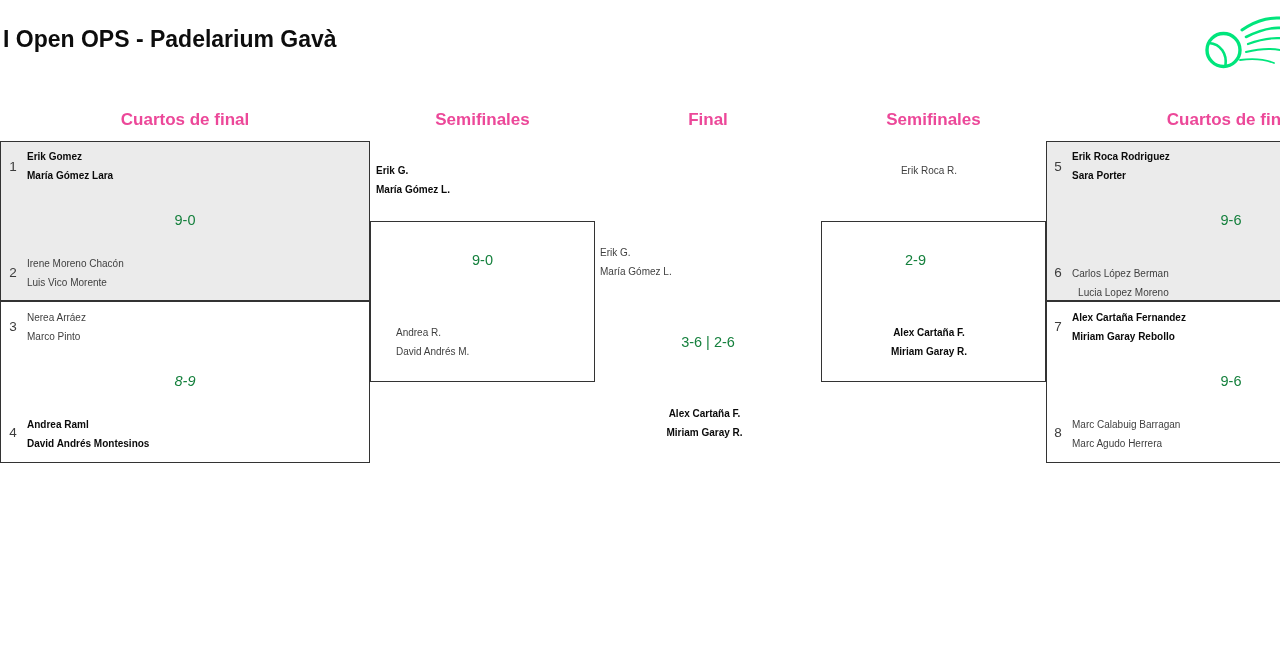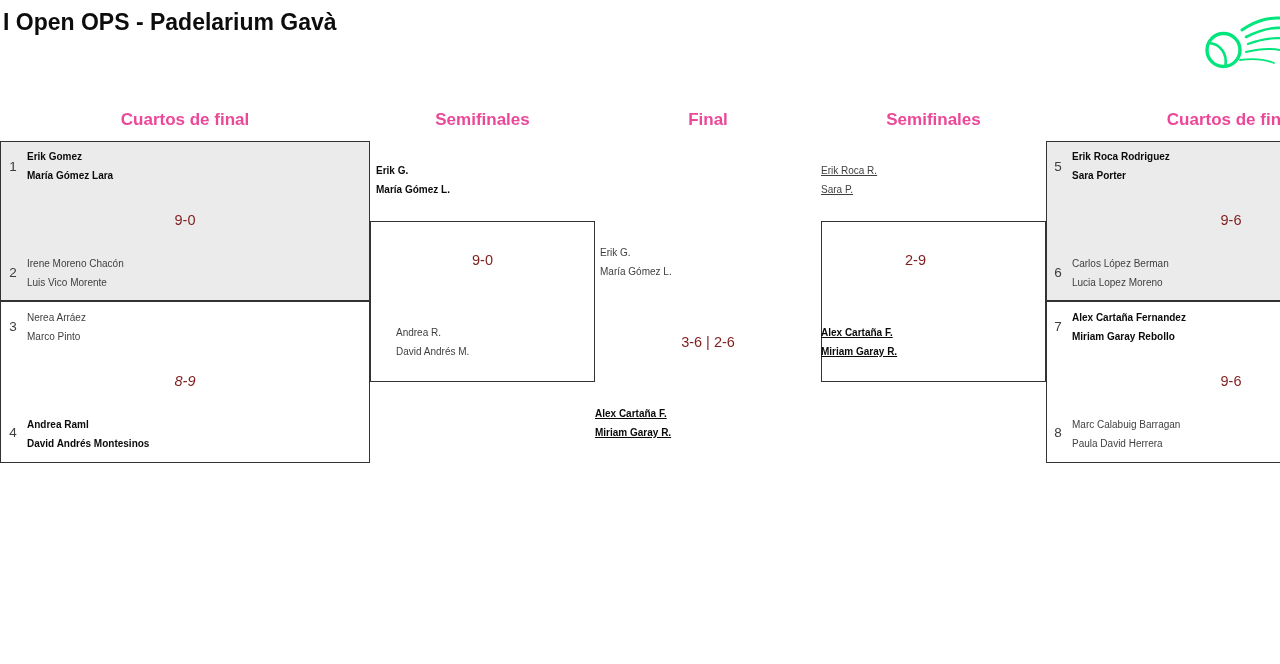--- a/index.html
+++ b/index.html
@@ -8,29 +8,29 @@
     background:#ffffff; font-family:"Liberation Sans", sans-serif; color:#111;
   }
   .title{position:absolute; left:3px; font-weight:700; font-size:23px; color:#0d0d0d; white-space:nowrap;}
   .logo{position:absolute; left:1196px; top:10px;}
   .col-hd{position:absolute; top:110px; text-align:center; font-size:17px; font-weight:600; color:#ec4899; white-space:nowrap;}
   .box{position:absolute; border:1px solid #333; box-sizing:border-box; background:#fff;}
   .box.fill{background:#ebebeb;}
   .seed{position:absolute; width:18px; text-align:center; font-size:13.5px; color:#3d3d3d;}
   .team{position:absolute; font-size:10px; line-height:19px; color:#3f3f3f; white-space:nowrap;}
   .team.win{font-weight:700; color:#0a0a0a;}
-  .team.right{text-align:left;text-decoration:underline;}
-  .score{position:absolute; text-align:center; font-size:14.5px; color:#7f1d1d; white-space:nowrap;}
+  .team.right{text-align:center;}
+  .score{position:absolute; text-align:center; font-size:14.5px; color:#15803d; white-space:nowrap;}
 </style>
 </head>
 <body>
 
 <div class="page">
 
-  <div class="title" style="top:9px;">I Open OPS - Padelarium Gavà</div>
+  <div class="title" style="top:26px;">I Open OPS - Padelarium Gavà</div>
 
   <svg class="logo" width="92" height="62" viewBox="0 0 92 62">
     <g fill="none" stroke="#00e57c" stroke-linecap="round">
       <circle cx="27.5" cy="40" r="16.5" stroke-width="3.4"></circle>
       <path d="M13 33 C 25 34, 31 44, 29.5 55.5" stroke-width="2.6"></path>
       <path d="M46 20 C 62 9, 78 6, 90 9" stroke-width="3"></path>
       <path d="M50 27 C 66 19, 80 16, 91 19" stroke-width="2.6"></path>
       <path d="M52 34 C 68 28, 80 27, 91 29" stroke-width="2.2"></path>
       <path d="M50 42 C 66 38, 78 38, 88 41" stroke-width="2"></path>
       <path d="M44 50 C 58 48, 68 49, 78 53" stroke-width="1.8"></path>
@@ -95,52 +95,51 @@
     <div class="team win right" style="left:595px;top:404px;width:219px;">
       <div>Alex Cartaña F.</div>
       <div>Miriam Garay R.</div>
     </div>
   </div>
 
   <div>
     <div class="box" style="left:821px;top:221px;width:225px;height:161px;"></div>
     <div class="team right" style="left:821px;top:161px;width:216px;">
       <div>Erik Roca R.</div>
-      <div>Sara P.</div>
     </div>
     <div class="score" style="left:821px;top:252px;width:189px;">2-9</div>
     <div class="team win right" style="left:821px;top:323px;width:216px;">
       <div>Alex Cartaña F.</div>
       <div>Miriam Garay R.</div>
     </div>
   </div>
 
   <div>
     <div class="box fill" style="left:1046px;top:141px;width:370px;height:160px;"></div>
     <span class="seed" style="left:1049px;top:159px;">5</span>
     <div class="team win" style="left:1072px;top:147px;">
       <div>Erik Roca Rodriguez</div>
       <div>Sara Porter</div>
     </div>
     <div class="score" style="left:1047px;top:212px;width:368px;">9-6</div>
     <span class="seed" style="left:1049px;top:265px;">6</span>
-    <div class="team" style="left:1072px;top:254px;">
+    <div class="team" style="left:1072px;top:264px;text-align:right;">
       <div>Carlos López Berman</div>
       <div>Lucia Lopez Moreno</div>
     </div>
   </div>
 
   <div>
     <div class="box" style="left:1046px;top:301px;width:370px;height:162px;"></div>
     <span class="seed" style="left:1049px;top:319px;">7</span>
     <div class="team win" style="left:1072px;top:308px;">
       <div>Alex Cartaña Fernandez</div>
       <div>Miriam Garay Rebollo</div>
     </div>
     <div class="score" style="left:1047px;top:373px;width:368px;">9-6</div>
     <span class="seed" style="left:1049px;top:425px;">8</span>
     <div class="team" style="left:1072px;top:415px;">
       <div>Marc Calabuig Barragan</div>
-      <div>Paula David Herrera</div>
+      <div>Marc Agudo Herrera</div>
     </div>
   </div>
 
 </div>
 
 </body></html>

